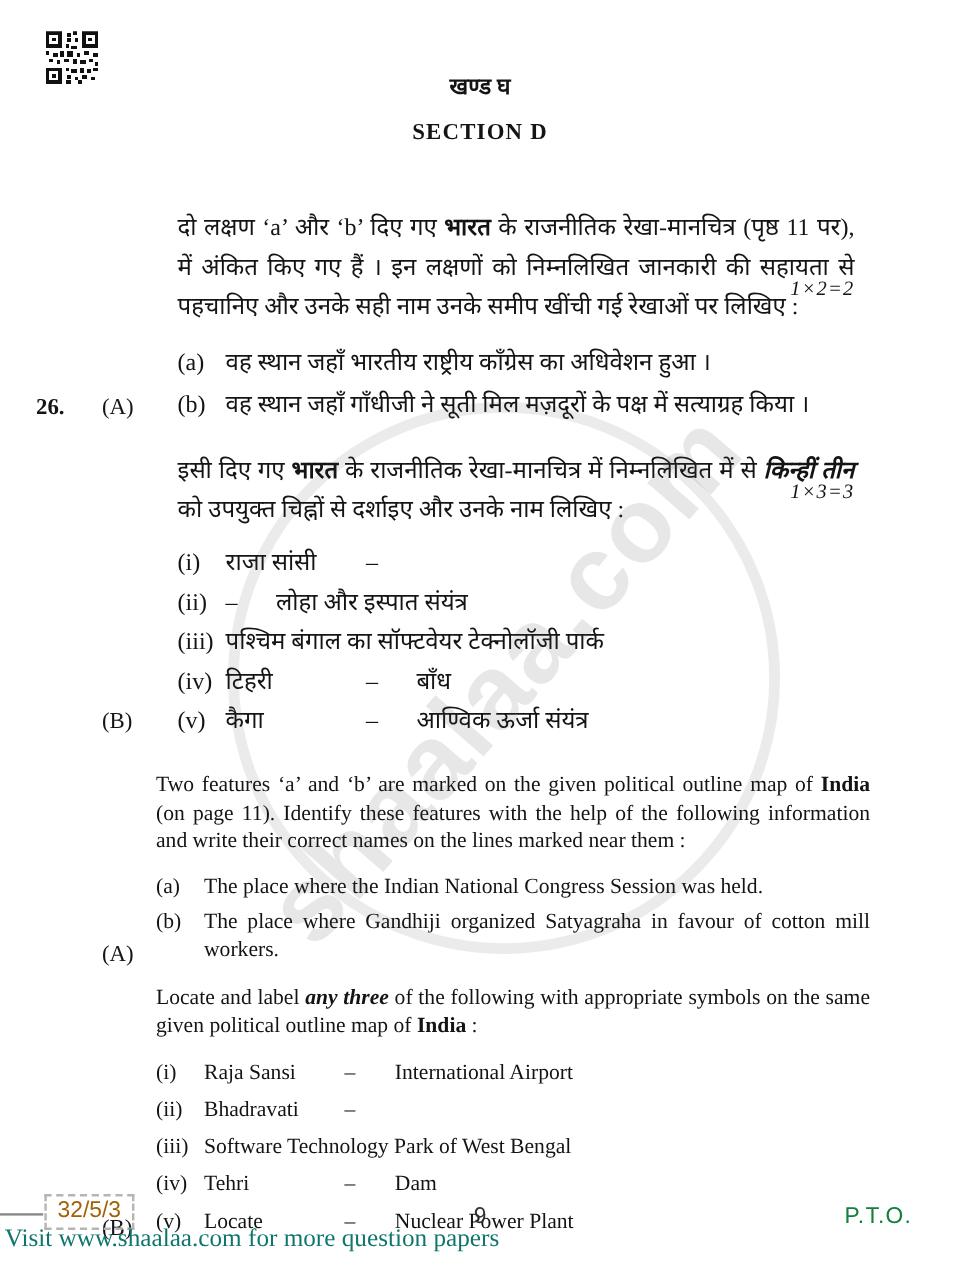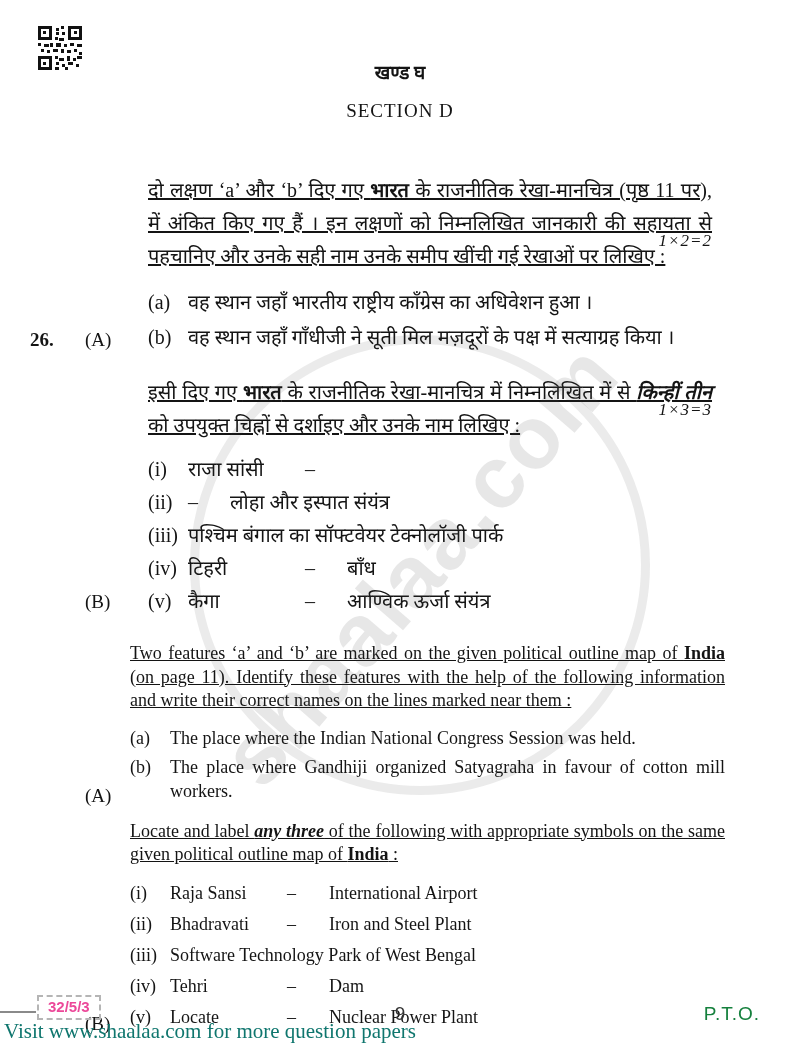--- a/index.html
+++ b/index.html
@@ -23,30 +23,30 @@
     transform:translate(-50%,-50%) rotate(-49deg);
     font-family:"Liberation Sans","DejaVu Sans",sans-serif;
     font-size:88px;font-weight:bold;letter-spacing:2px;
     color:rgba(70,70,70,0.13);white-space:nowrap;
   }
   
   .qr{position:absolute;left:38px;top:26px;width:44px;height:44px;z-index:1;}
   
   .header{padding-top:60px;text-align:center;position:relative;z-index:1;}
   .h-hi{font-size:19px;font-weight:bold;line-height:26px;}
-  .h-en{font-size:19px;font-weight:normal;letter-spacing:1px;margin-top:14px;}
+  .h-en{font-size:19px;font-weight:bold;letter-spacing:1px;margin-top:14px;}
   
   .main{position:relative;z-index:1;}
   .qrow{display:flex;align-items:flex-end;padding-left:30px;padding-right:88px;}
   .qrow.en{padding-right:75px;}
   .qnum{width:55px;font-size:19px;font-weight:bold;flex:0 0 auto;line-height:33px;}
   .qletter{width:63px;font-size:19px;flex:0 0 auto;line-height:33px;}
   .qrow.en .qletter{width:45px;line-height:24px;}
   .qbody{flex:1 1 auto;min-width:0;}
-  .para{position:relative;margin:0;text-align:justify;text-decoration:underline;}
+  .para{position:relative;margin:0;text-align:justify;}
   .para.hi{font-size:20px;line-height:33px;}
   .para.en{font-size:18px;line-height:23.5px;}
   .marks{
     position:absolute;right:0;bottom:16px;
     font-style:italic;font-size:17px;letter-spacing:1px;line-height:inherit;
   }
   .bi{font-weight:bold;font-style:italic;}
   
   .items{margin-top:13px;}
   .item{display:flex;margin-bottom:4px;}
@@ -65,21 +65,21 @@
   .list.en .lrow{font-size:18px;line-height:24px;margin-bottom:7px;}
   .mt-b-hi{margin-top:20px;}
   .mt-en-a{margin-top:24px;}
   .mt-en-b{margin-top:12px;}
   
   .foot-line{position:absolute;left:0;top:1011px;width:36px;height:2px;background:#8a8a8a;z-index:1;}
   .foot-code{
     position:absolute;left:37px;top:995px;padding:1px 9px 3px 9px;
     border:2px dashed #b5b5b5;
     font-family:"Liberation Sans","DejaVu Sans",sans-serif;
-    font-size:15px;color:#ec4899;z-index:1;background:transparent;font-weight:bold;
+    font-size:19px;color:#a16207;z-index:1;background:transparent;
   }
   .foot-page{
     position:absolute;left:0;right:0;top:1003px;text-align:center;
     font-family:"Liberation Sans","DejaVu Sans",sans-serif;
     font-size:19px;color:#333;z-index:1;
   }
   .foot-pto{
     position:absolute;right:40px;top:1003px;
     font-family:"Liberation Sans","DejaVu Sans",sans-serif;
     font-size:19px;color:#15803d;z-index:1;letter-spacing:1px;
@@ -229,21 +229,20 @@
           <div class="lrow">
             <span class="lnum">(i)</span>
             <span class="lname">Raja Sansi</span>
             <span class="ldash">–</span>
             <span class="ldesc">International Airport</span>
           </div>
           <div class="lrow">
             <span class="lnum">(ii)</span>
             <span class="lname">Bhadravati</span>
             <span class="ldash">–</span>
-            <span class="ldesc">Iron and Steel Plant</span>
           </div>
           <div class="lrow">
             <span class="lnum">(iii)</span>
             <span style="flex:1 1 auto">Software Technology Park of West Bengal</span>
           </div>
           <div class="lrow">
             <span class="lnum">(iv)</span>
             <span class="lname">Tehri</span>
             <span class="ldash">–</span>
             <span class="ldesc">Dam</span>

